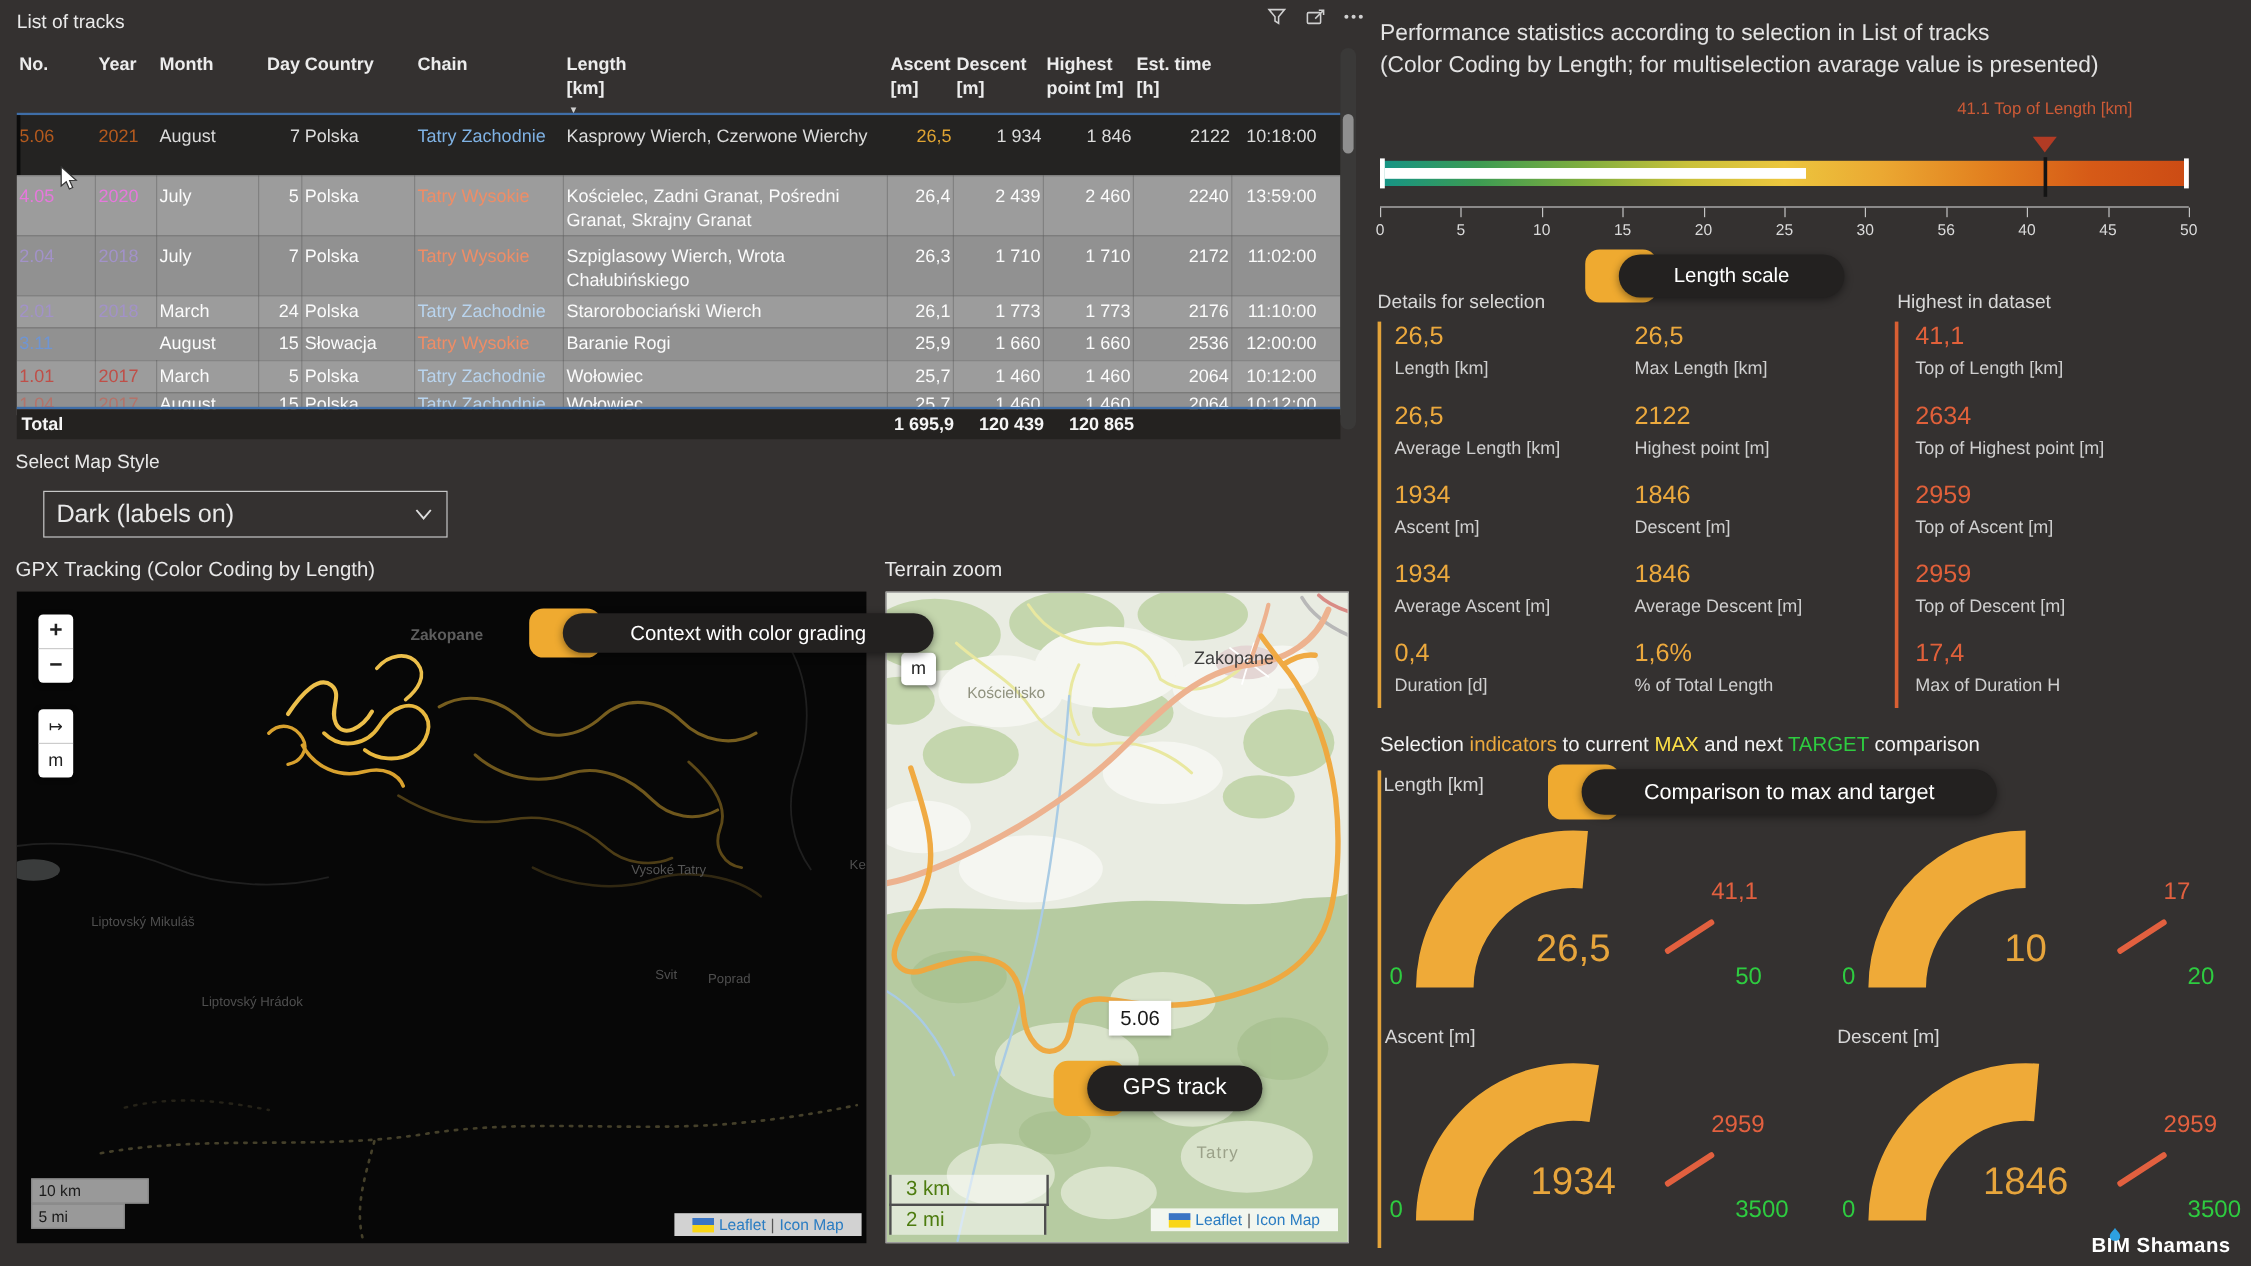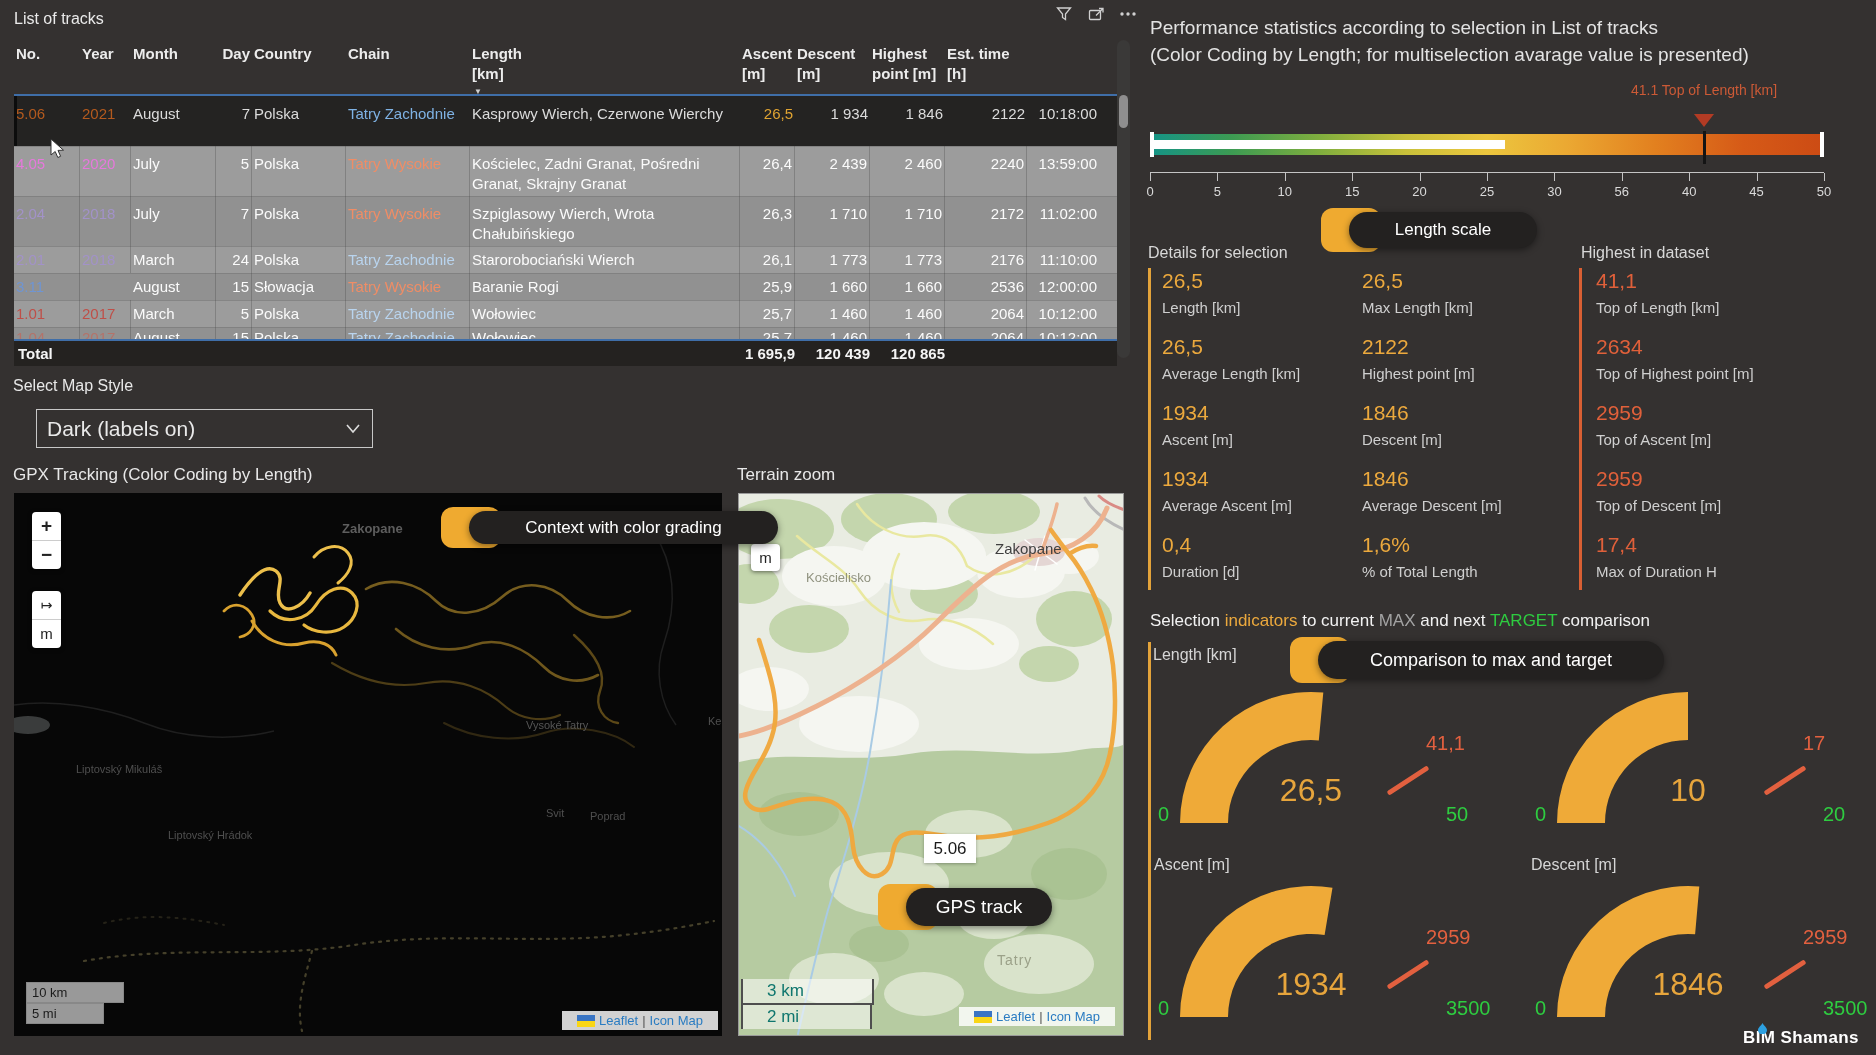--- a/index.html
+++ b/index.html
@@ -46,21 +46,21 @@
   
   #map1-title{left:13px;top:465px;font-size:17px;color:#e8e8e8}
   #map2-title{left:737px;top:465px;font-size:17px;color:#e8e8e8}
   #map1{left:14px;top:493px;width:708px;height:543px;background:#070707;overflow:hidden}
   #map2{left:738px;top:493px;width:386px;height:543px;background:#e9ece2;overflow:hidden;box-sizing:border-box;border:1px solid #9a9a9a}
   .mlabel{position:absolute;pointer-events:none;white-space:nowrap}
   .lgroup{position:absolute;width:29px;background:#fff;border-radius:4px;box-shadow:0 1px 4px rgba(0,0,0,.55);overflow:hidden}
   .lbtn{height:28px;line-height:28px;text-align:center;color:#222;font-size:19px;font-weight:bold;cursor:pointer}
   .lbtn+.lbtn{border-top:1px solid #ccc}
   .scalebox{position:absolute;background:rgba(190,190,190,.8);color:#1b1b1b;font-size:13px;line-height:19px;padding:0 5px;border:1px solid #888}
-  .lscale{position:absolute;background:rgba(255,255,255,.55);color:#0f766e;font-size:17px;line-height:24px;padding:0 24px;
+  .lscale{position:absolute;background:rgba(255,255,255,.55);color:#4d7c0f;font-size:17px;line-height:24px;padding:0 12px;
           border:2px solid #4e4e4e;border-top:none;box-sizing:border-box}
   .attr{position:absolute;background:rgba(255,255,255,.82);font-size:13px;line-height:17px;padding:1px 15px;color:#555;
         display:flex;align-items:center;gap:4px;white-space:nowrap}
   .attr .lnk{color:#2a7cc2;cursor:pointer}
   .flag{display:inline-block;width:18px;height:12px;background:linear-gradient(#3a75c4 50%,#f9d616 50%)}
   #tooltip506{left:924px;top:834px;width:52px;height:29px;background:#fff;color:#1a1a1a;font-size:17px;
               display:flex;align-items:center;justify-content:center;box-shadow:0 1px 3px rgba(0,0,0,.3)}
   
   .pill{position:absolute;z-index:30}
   .ptab{position:absolute;left:0;top:-4px;bottom:-4px;width:60px;background:#efaa30;border-radius:12px;cursor:pointer}
@@ -528,21 +528,21 @@
       <div class="stat-v">2959</div>
       <div class="stat-l">Top of Descent [m]</div>
     </div>
     <div class="stat">
       <div class="stat-v">17,4</div>
       <div class="stat-l">Max of Duration H</div>
     </div>
   </div>
 
 <div class="abs" id="indic">
-  <span>Selection </span><span style="color:#eca93d">indicators</span><span> to current </span><span style="color:#a3a3a3">MAX</span><span> and next </span><span style="color:#2ecc40">TARGET</span><span> comparison</span>
+  <span>Selection </span><span style="color:#eca93d">indicators</span><span> to current </span><span style="color:#fde047">MAX</span><span> and next </span><span style="color:#2ecc40">TARGET</span><span> comparison</span>
 </div>
 
 <div class="abs vline" style="left:1148px;top:642px;height:398px;background:#e3a33a"></div>
 <div class="abs g-label" style="left:1153px;top:646px">Length [km]</div>
 
 <div class="pill" style="left:1290px;top:641px;width:374px;height:38px">
   <div class="ptab"></div>
   <div class="pbody" style="font-size:18px">
       <span>Comparison to max and target</span>
     </div>

